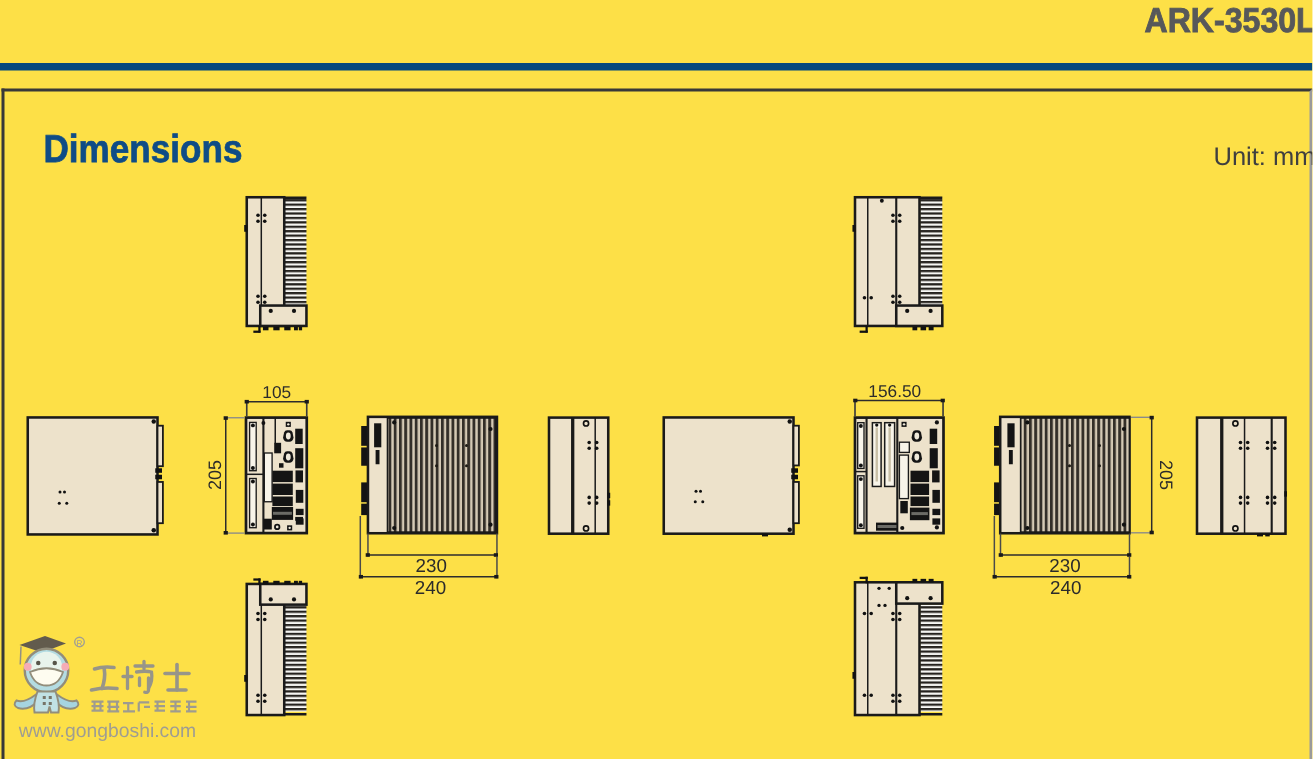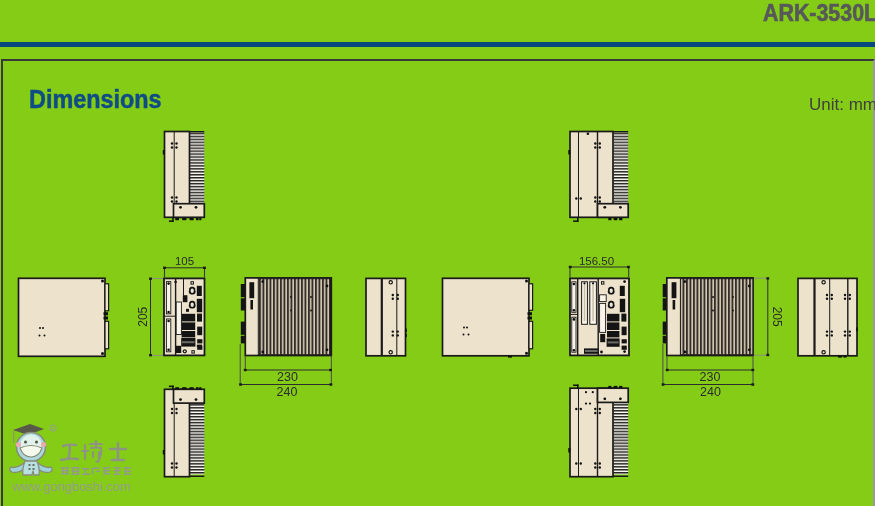--- a/index.html
+++ b/index.html
@@ -1,16 +1,16 @@
 <!DOCTYPE html>
 <html><head><meta charset="utf-8">
 <style>
 html,body{margin:0;padding:0;background:#ffffff;}
 body{width:875px;height:506px;font-family:"Liberation Sans",sans-serif;}
-#page{position:relative;width:875px;height:506px;overflow:hidden;background:#84cc16;}
+#page{position:relative;width:875px;height:506px;overflow:hidden;background:#fde047;}
 .abs{position:absolute;}
 </style></head>
 <body>
 <div id="page">
 
 <div class="abs" style="left:763px;top:0px;font-size:23px;font-weight:bold;color:#57585a;-webkit-text-stroke:0.6px #57585a;transform:scaleX(0.93);transform-origin:left top;white-space:nowrap;">ARK-3530L</div>
 
 <div class="abs" style="left:0;top:42px;width:875px;height:5px;background:#05497e;"></div>
 
 <div class="abs" style="left:1px;top:59px;width:874px;height:460px;border:2px solid #383838;border-right:2px solid #9a9a9a;box-sizing:border-box;"></div>

